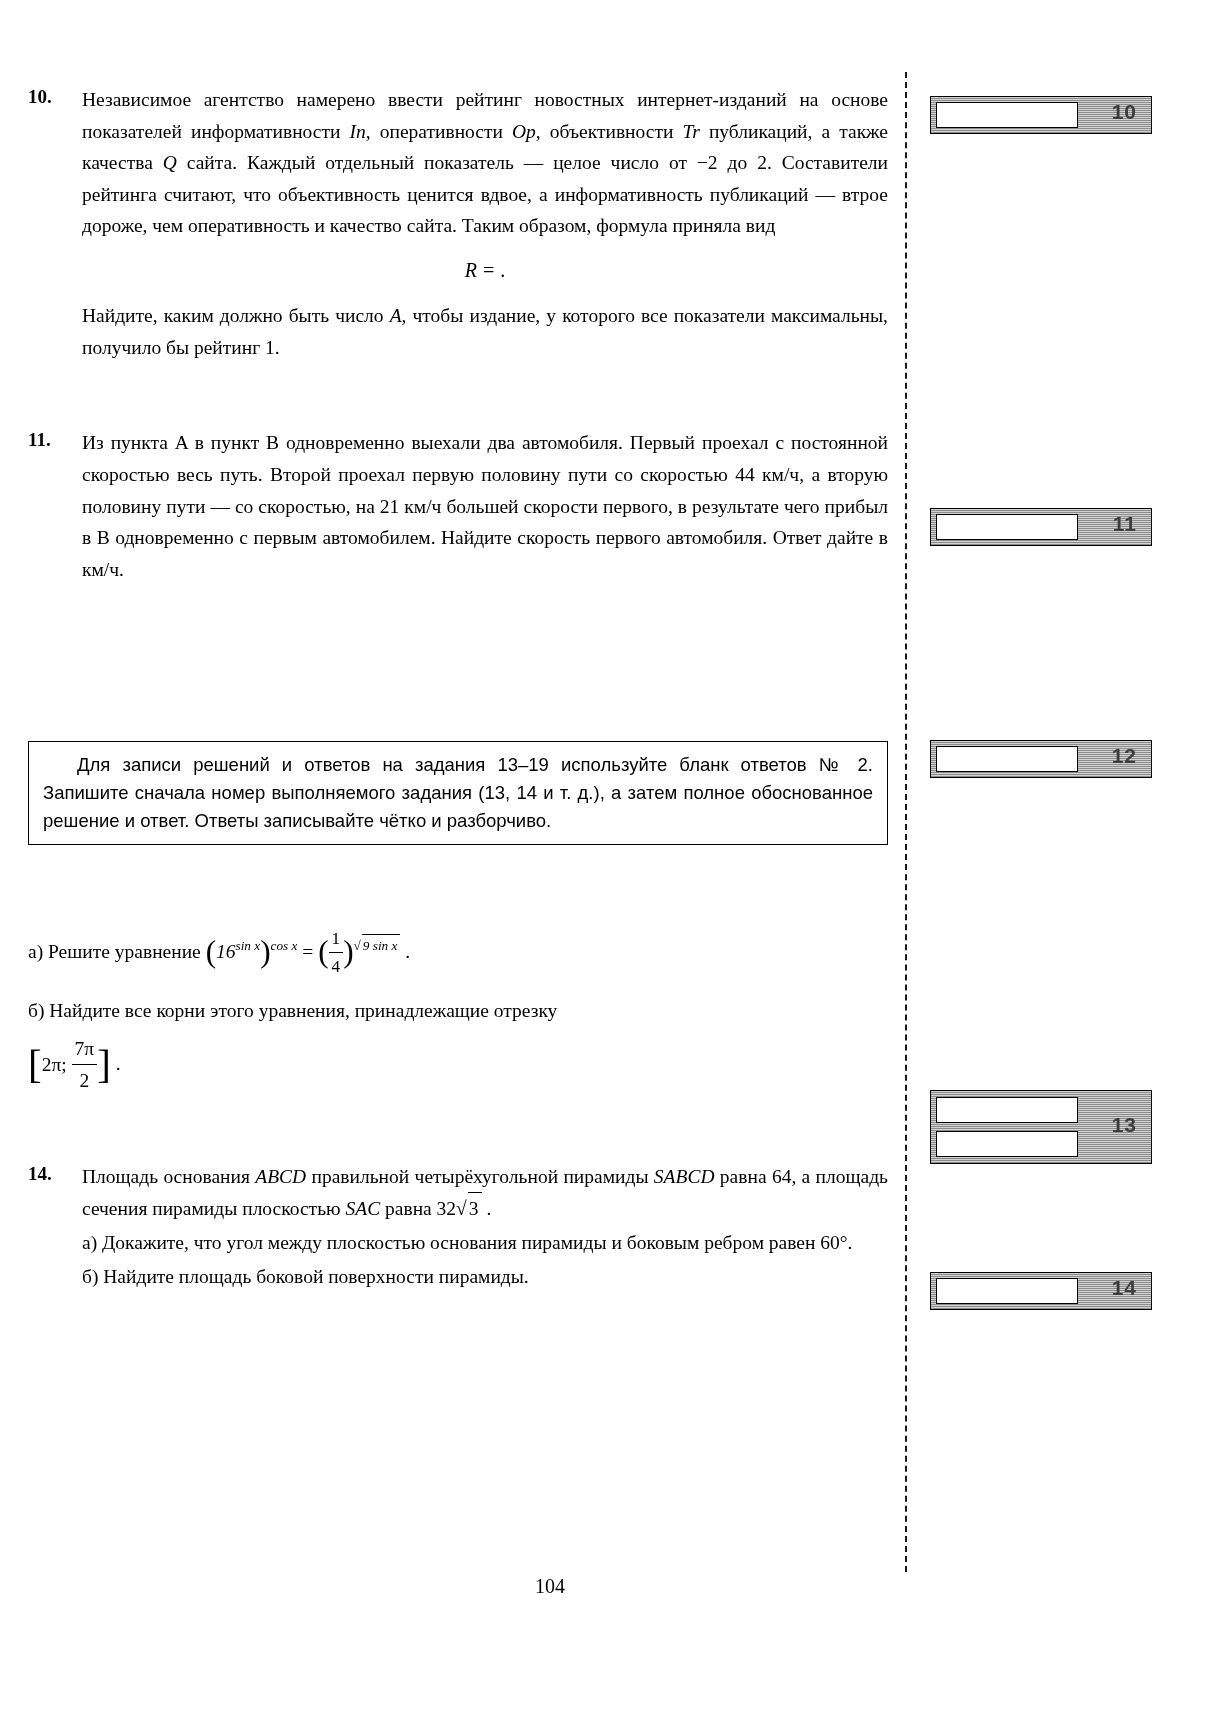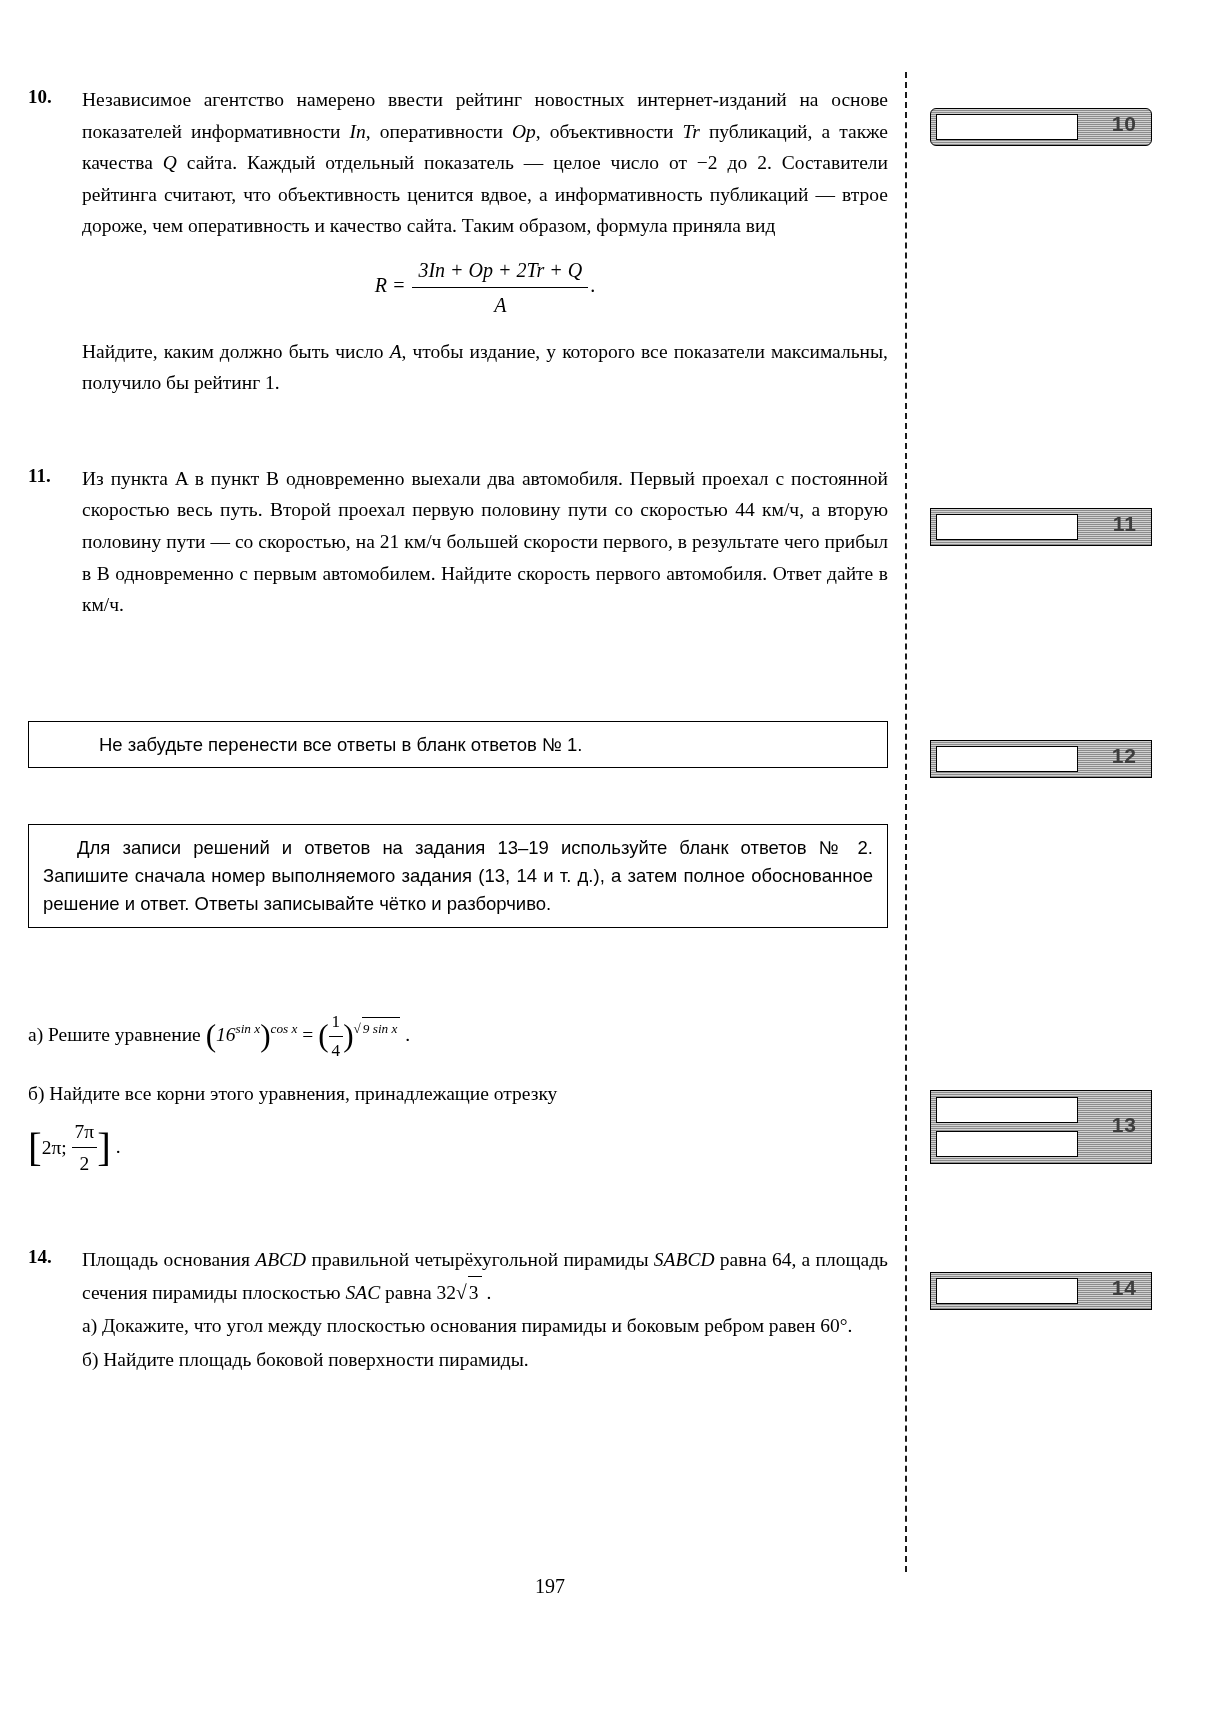--- a/index.html
+++ b/index.html
@@ -182,24 +182,21 @@
 
   <div class="content">
 
     <div class="task">
       <div class="tnum">10.</div>
       <div class="tbody">
         <p>Независимое агентство намерено ввести рейтинг новостных интернет-изданий на основе показателей информативности <span class="ital">In</span>, оперативности <span class="ital">Op</span>, объективности <span class="ital">Tr</span> публикаций, а также качества <span class="ital">Q</span> сайта. Каждый отдельный показатель — целое число от −2 до 2. Составители рейтинга считают, что объективность ценится вдвое, а информативность публикаций — втрое дороже, чем оперативность и качество сайта. Таким образом, формула приняла вид</p>
 
         <div class="formula-block">
           <span class="ital">R =</span>
-          <span class="frac">
-            <span class="num">3In + Op + 2Tr + Q</span>
-            <span class="den">A</span>
-          </span><span>.</span>
+          <span>.</span>
         </div>
 
         <p>Найдите, каким должно быть число <span class="ital">A</span>, чтобы издание, у которого все показатели максимальны, получило бы рейтинг 1.</p>
       </div>
     </div>
 
     <div class="spacer-lg"></div>
     <div class="spacer-md"></div>
 
     <div class="task">
@@ -209,23 +206,20 @@
       </div>
     </div>
 
     <div class="spacer-lg"></div>
     <div class="spacer-sm"></div>
 
 
     <div class="spacer-lg"></div>
     <div class="spacer-sm"></div>
 
-    <div class="boxnote center-ish">
-      <span>Не забудьте перенести все ответы в бланк ответов № 1.</span>
-    </div>
 
     <div class="spacer-lg"></div>
     <div class="spacer-md"></div>
 
     <div class="boxnote">
       <span style="display:inline-block; width:34px;"></span><span>Для записи решений и ответов на задания 13–19 используйте бланк ответов № 2. Запишите сначала номер выполняемого задания (13, 14 и т. д.), а затем полное обоснованное решение и ответ. Ответы записывайте чётко и разборчиво.</span>
     </div>
 
     <div class="spacer-lg"></div>
     <div class="spacer-md"></div>
@@ -254,21 +248,21 @@
       <div class="tnum">14.</div>
       <div class="tbody">
         <p>Площадь основания <span class="ital">ABCD</span> правильной четырёхугольной пирамиды <span class="ital">SABCD</span> равна 64, а площадь сечения пирамиды плоскостью <span class="ital">SAC</span> равна 32<span class="radical">√<span class="sqrt">3</span></span> .</p>
         <p style="text-align:left;">а) Докажите, что угол между плоскостью основания пирамиды и боковым ребром равен 60°.</p>
         <p style="text-align:left;">б) Найдите площадь боковой поверхности пирамиды.</p>
       </div>
     </div>
 
   </div>
 
-  <div class="ansbox" style="left:930px; top:108px;border-radius:6px;">
+  <div class="ansbox" style="left:930px; top:96px;">
     <div class="field"></div>
     <div class="lbl">10</div>
   </div>
 
   <div class="ansbox" style="left:930px; top:508px;">
     <div class="field"></div>
     <div class="lbl">11</div>
   </div>
 
   <div class="ansbox" style="left:930px; top:740px;">
@@ -280,15 +274,15 @@
     <div class="field f1"></div>
     <div class="field f2"></div>
     <div class="lbl" style="top:22px;">13</div>
   </div>
 
   <div class="ansbox" style="left:930px; top:1272px;">
     <div class="field"></div>
     <div class="lbl">14</div>
   </div>
 
-  <div class="pagenum">197</div>
+  <div class="pagenum">104</div>
 
 </div>
 
 </body></html>

